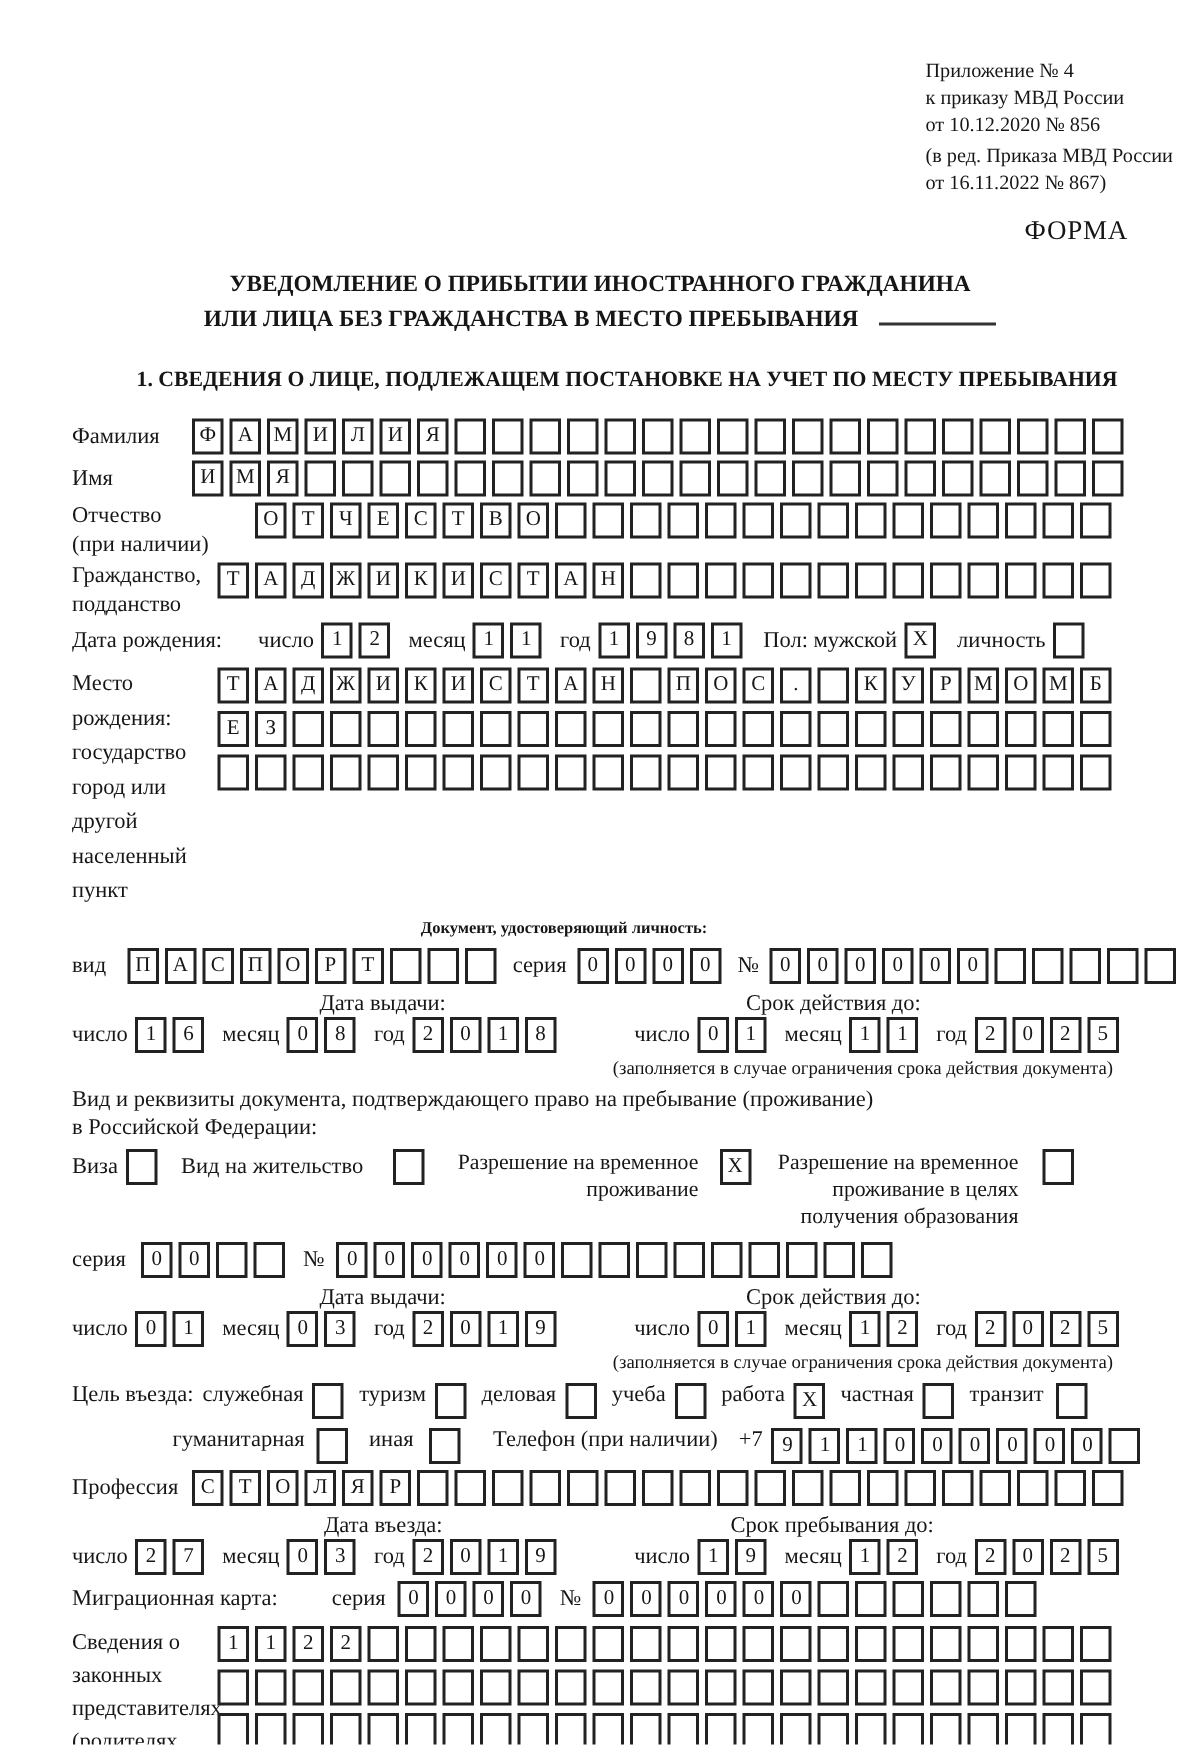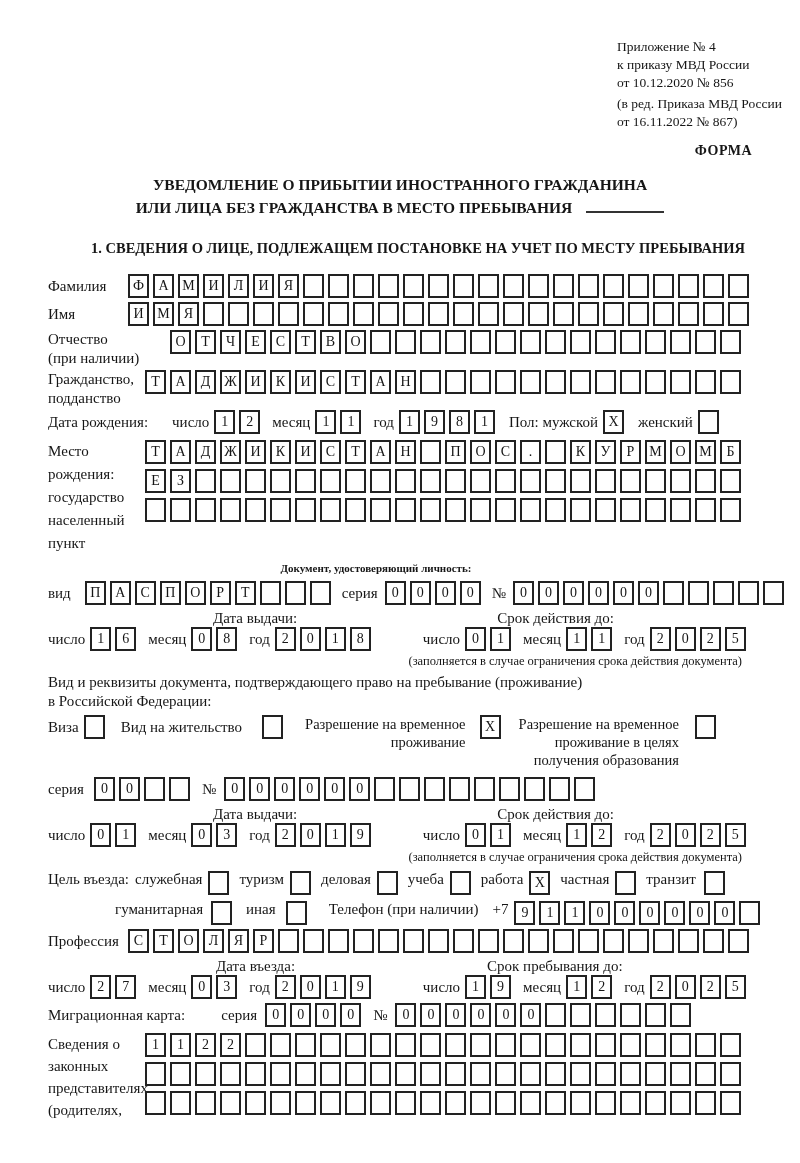--- a/index.html
+++ b/index.html
@@ -2,21 +2,21 @@
 <html><head>
 <meta charset="utf-8">
 <style>
   * { margin:0; padding:0; box-sizing:border-box; }
   html,body { background:#ffffff; }
   body { width:800px; height:1163px; font-family:"Liberation Serif","DejaVu Serif",serif; color:#161616; }
   .page { position:relative; width:800px; height:1163px; padding:38px 12px 0 48px; overflow:hidden; }
 
   .appendix { margin-left:569px; font-size:13.5px; line-height:18px; white-space:nowrap; }
   .appendix .gap { height:3px; }
-  .form-word { width:704px; margin-top:12px; text-align:right; font-weight:bold; font-size:14px; letter-spacing:.5px; }
+  .form-word { width:704px; margin-top:12px; text-align:right; font-weight:normal; font-size:18px; letter-spacing:.5px; }
 
   .title { width:704px; margin-top:14px; text-align:center; font-weight:bold; font-size:15.5px; line-height:23px; }
   .title-blank { display:inline-block; width:78px; border-bottom:2px solid #333; height:14px; margin-left:14px; }
   .section-heading { width:740px; margin-top:20px; text-align:center; font-weight:bold; font-size:14.5px; line-height:19px; }
 
   .row { display:flex; align-items:flex-start; margin-bottom:4px; }
   .lbl { font-size:15px; line-height:24px; flex:none; }
   .lbl2 { font-size:15px; line-height:19px; flex:none; }
   .cells { display:flex; flex:none; }
   .cell, .cbox { flex:none; width:21px; height:24px; border:2px solid #222; margin-right:4px;
@@ -212,28 +212,29 @@
       </span>
     <span class="t" style="margin-left:8px">год</span>
     <span class="cells">
         <span class="cell">1</span>
         <span class="cell">9</span>
         <span class="cell">8</span>
         <span class="cell">1</span>
       </span>
     <span class="t" style="margin-left:10px">Пол: мужской</span>
     <span class="cbox">X</span>
-    <span class="t" style="margin-left:14px">женский</span>
+    <span class="t" style="margin-left:14px">личность</span>
     <span class="cbox"></span>
   </div>
 
   <div class="mr-block">
     <div class="mr-labels">
       <div>Место рождения:</div>
       <div>государство</div>
+      <div>город или другой</div>
       <div>населенный пункт</div>
     </div>
     <div class="mr-rows">
       <div class="cells">
           <span class="cell">Т</span>
           <span class="cell">А</span>
           <span class="cell">Д</span>
           <span class="cell">Ж</span>
           <span class="cell">И</span>
           <span class="cell">К</span>

